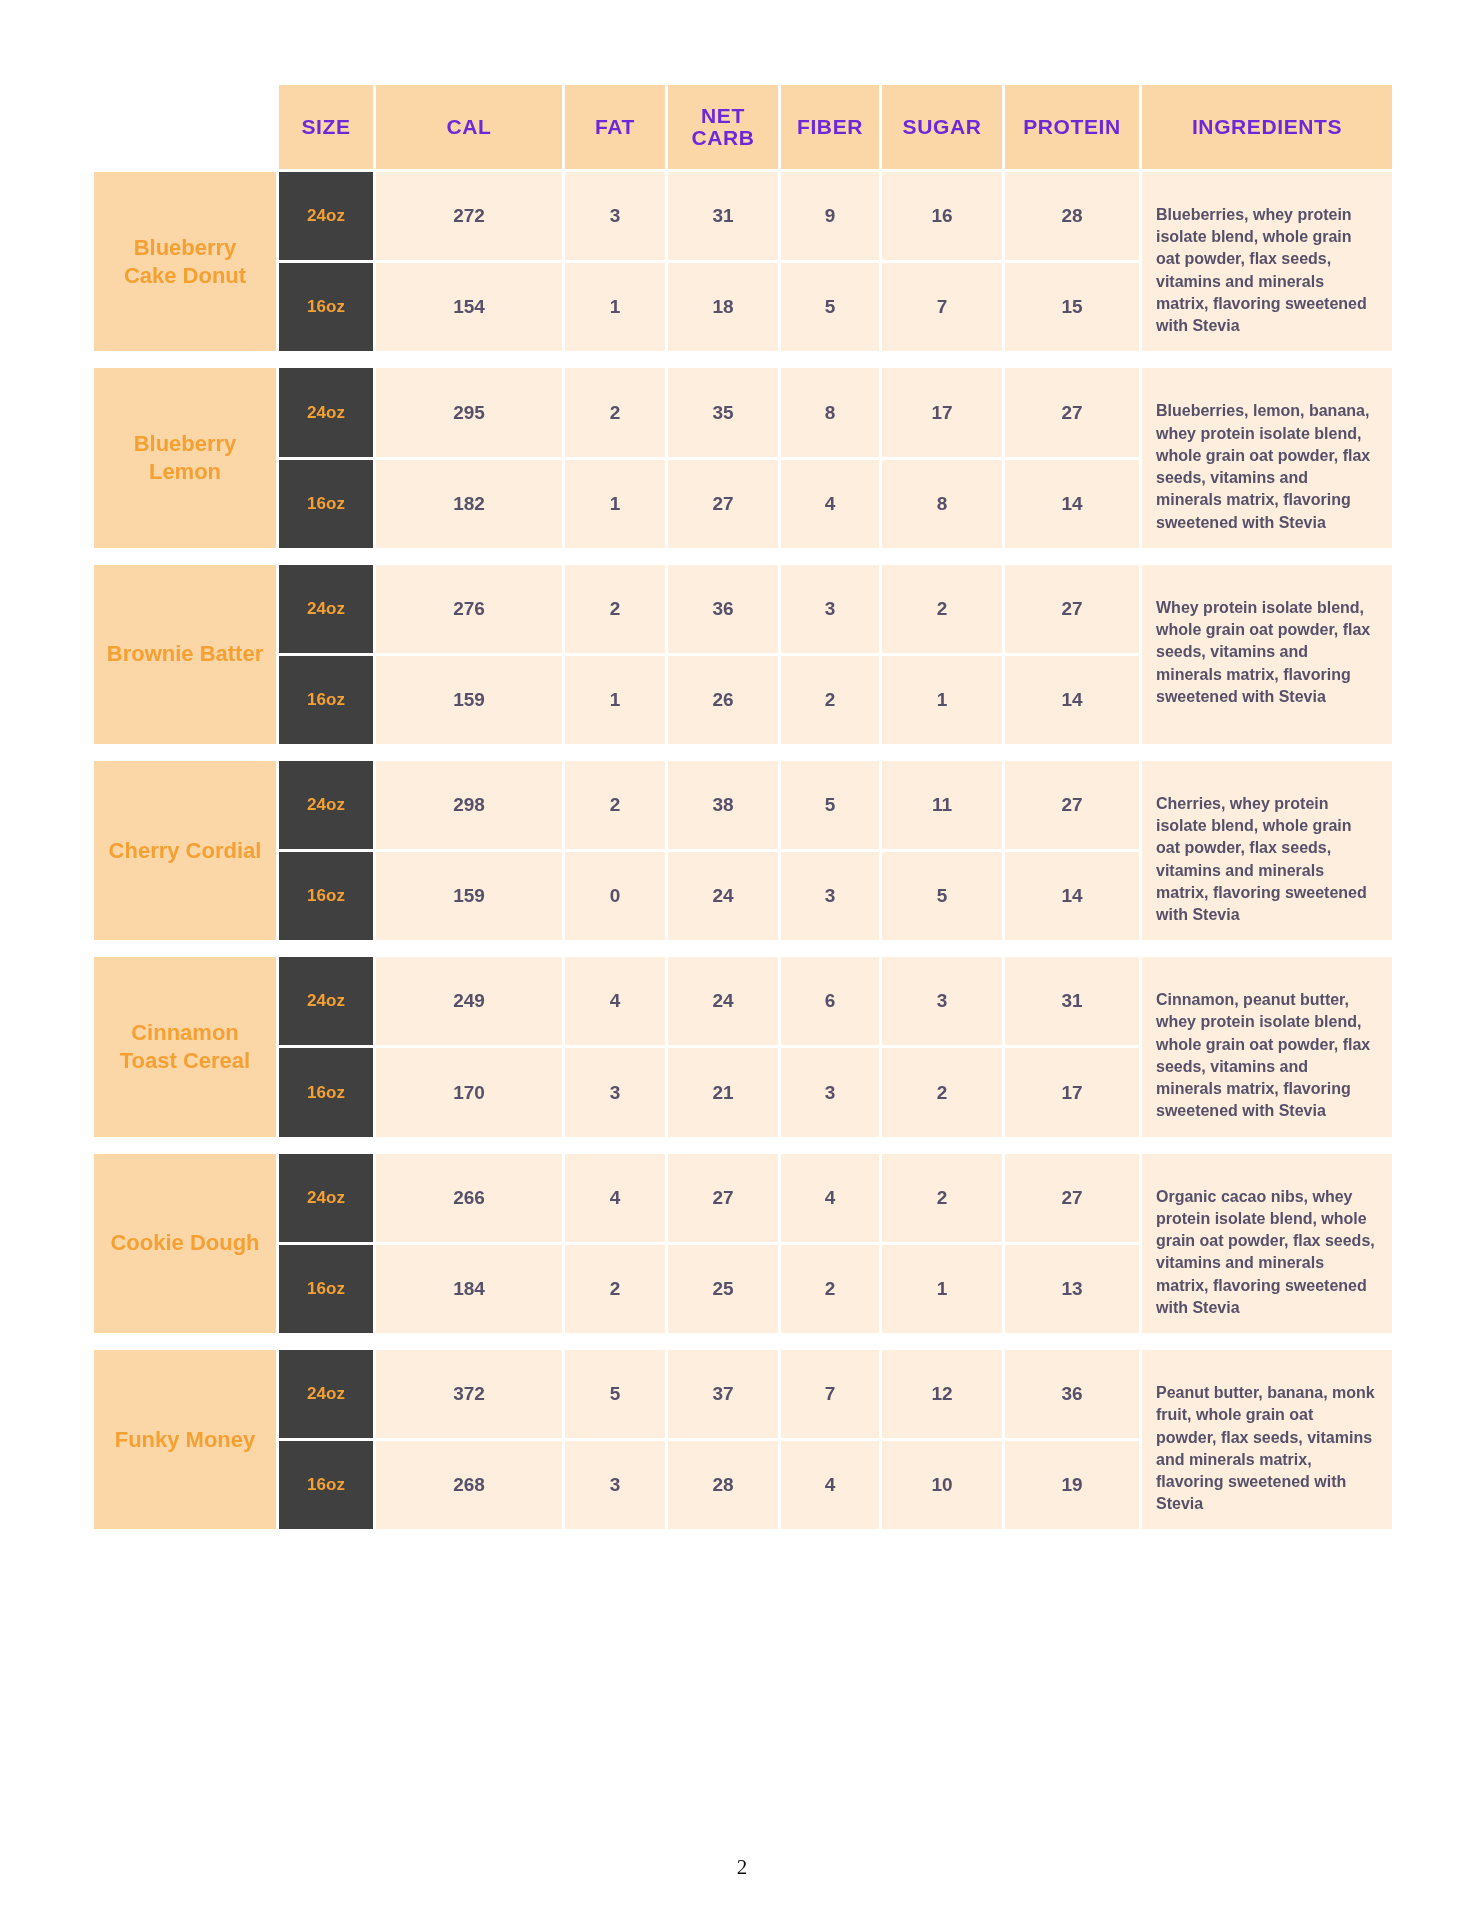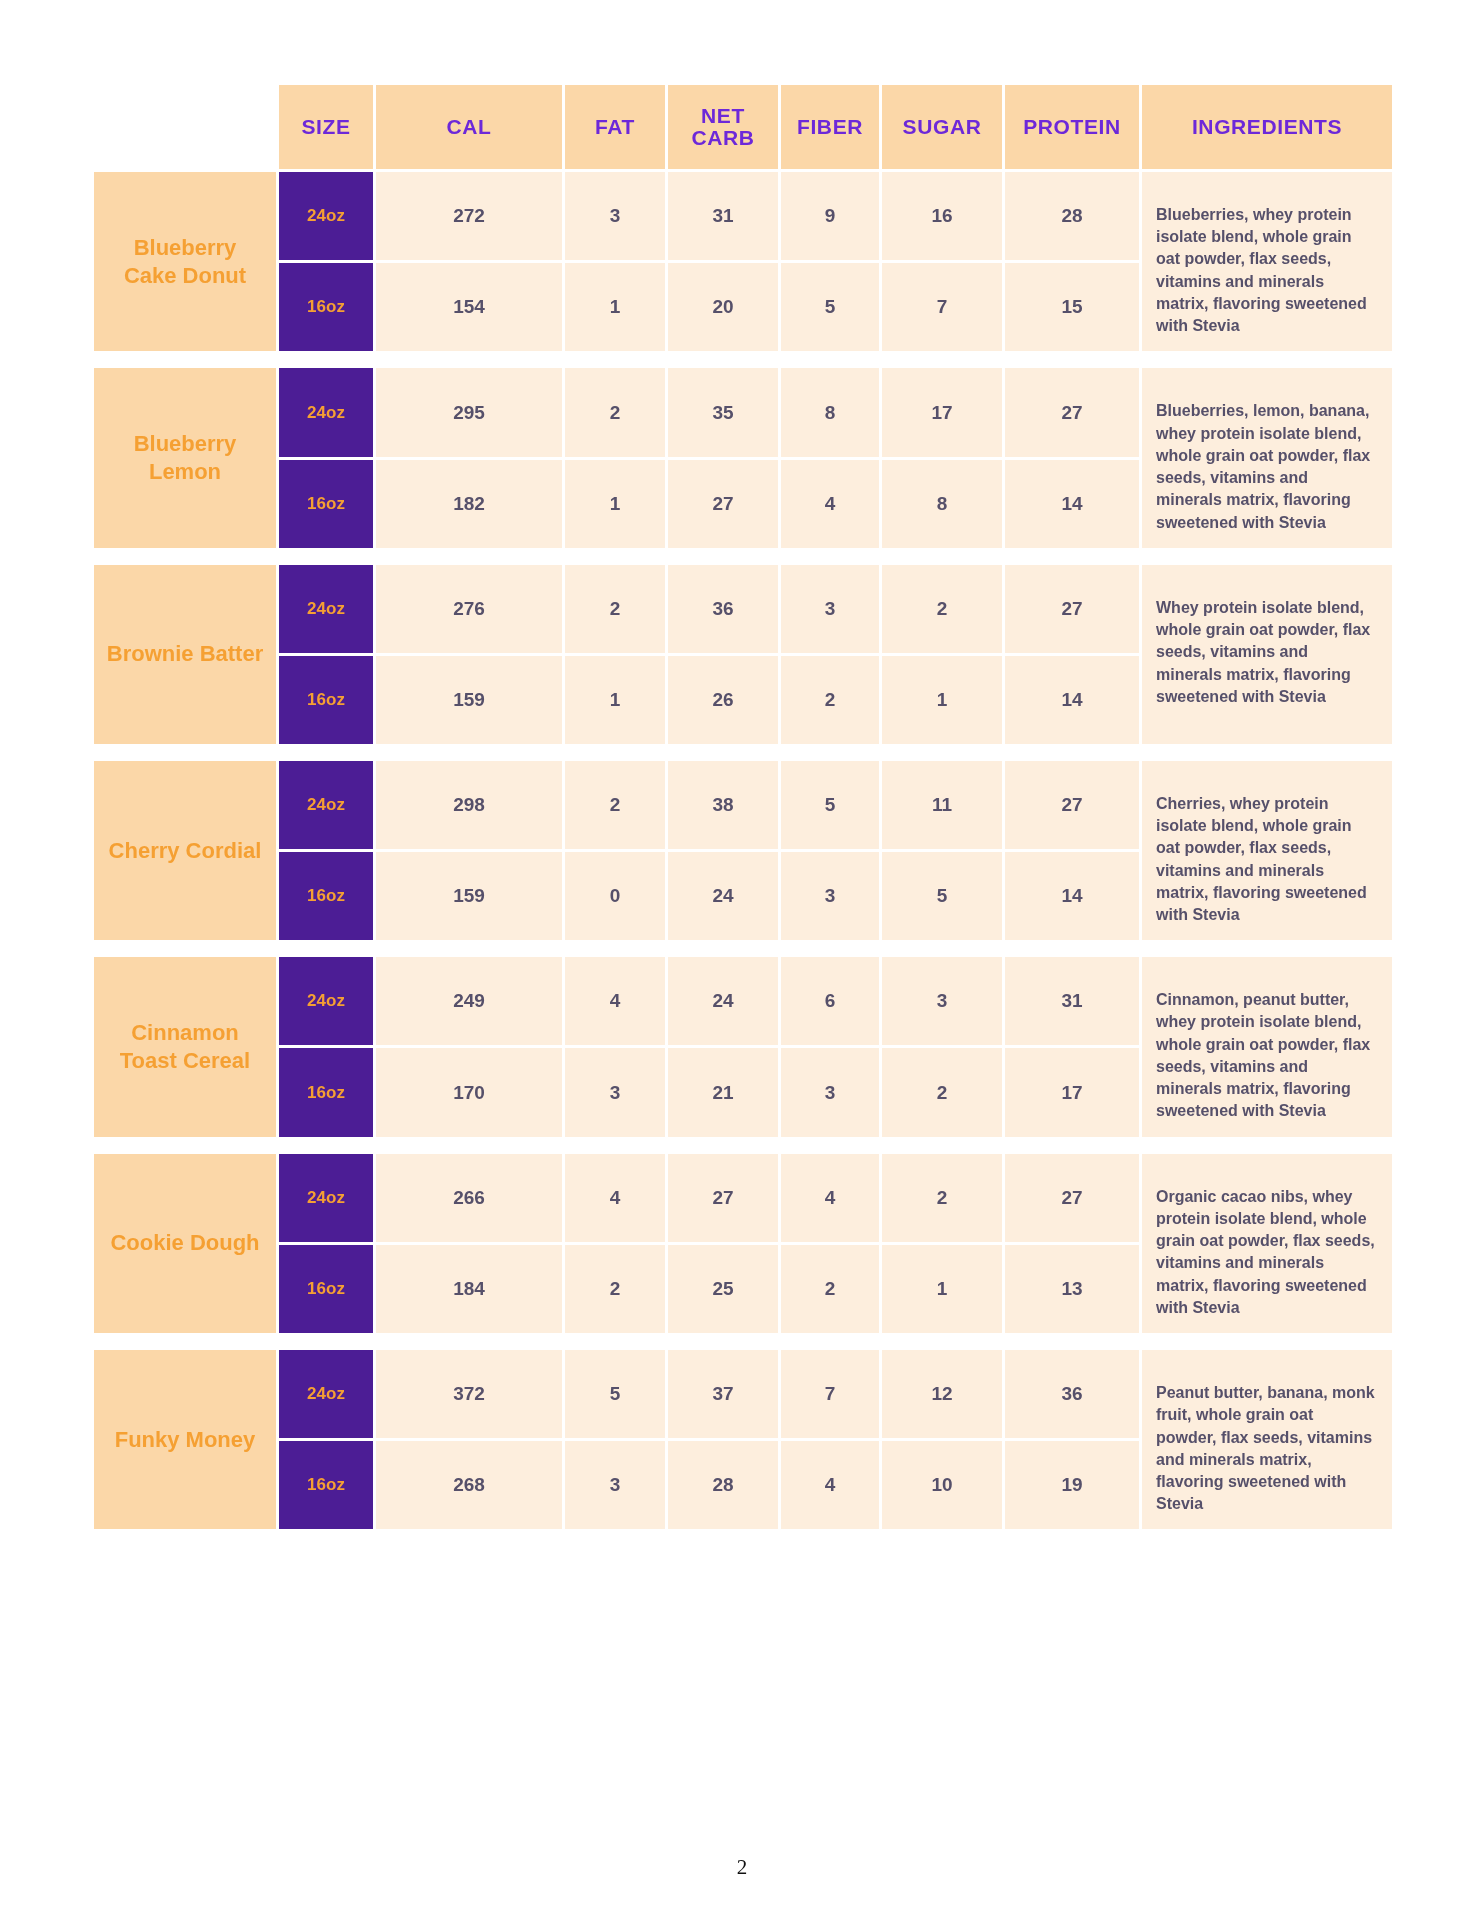--- a/index.html
+++ b/index.html
@@ -72,21 +72,21 @@
     background: #fbd7a8;
     color: #f5a033;
     font-size: 22px;
     font-weight: bold;
     text-align: center;
     line-height: 1.26;
     padding: 6px 12px;
   }
 
   td.size-cell {
-    background: #4c1d95;
+    background: #404040;
     color: #f5a033;
     font-size: 17px;
     font-weight: bold;
     text-align: center;
     height: 88px;
   }
 
   td.num-cell {
     background: #fdeedd;
     color: #56506a;
@@ -164,21 +164,21 @@
           <td class="num-cell">31</td>
           <td class="num-cell">9</td>
           <td class="num-cell">16</td>
           <td class="num-cell">28</td>
           <td class="ingr-cell" rowspan="2">Blueberries, whey protein isolate blend, whole grain oat powder, flax seeds, vitamins and minerals matrix, flavoring sweetened with Stevia</td>
         </tr>
         <tr>
           <td class="size-cell">16oz</td>
           <td class="num-cell">154</td>
           <td class="num-cell">1</td>
-          <td class="num-cell">20</td>
+          <td class="num-cell">18</td>
           <td class="num-cell">5</td>
           <td class="num-cell">7</td>
           <td class="num-cell">15</td>
         </tr>
         <tr class="gap-row">
           <td colspan="9"></td>
         </tr>
         <tr>
           <td class="name-cell" rowspan="2">Blueberry Lemon</td>
           <td class="size-cell">24oz</td>

